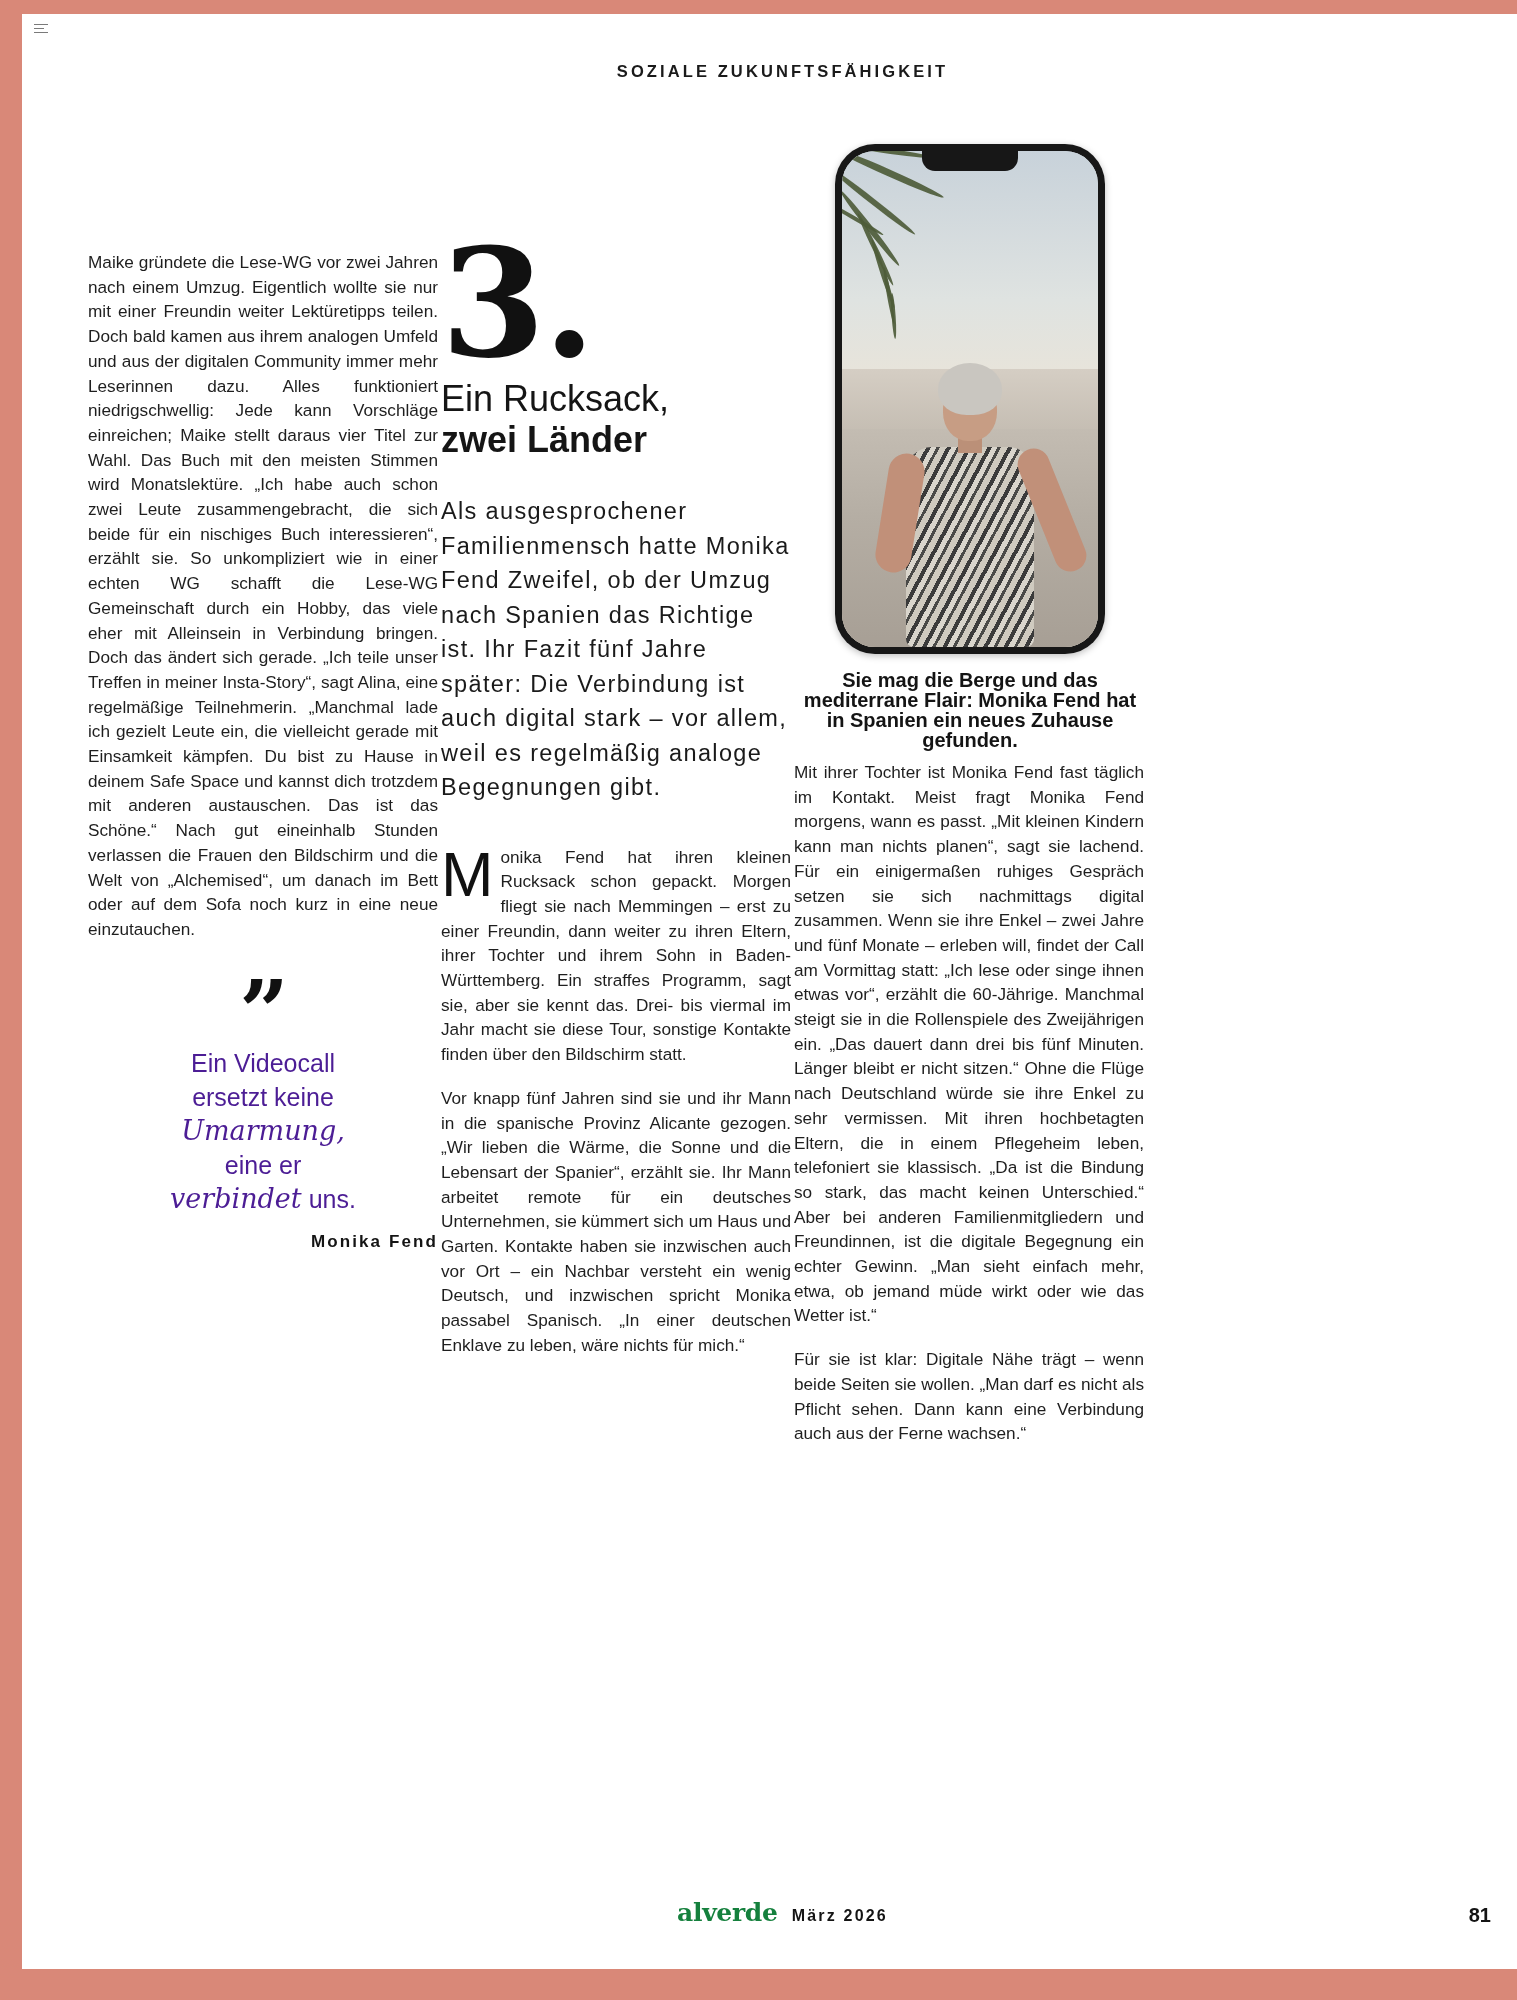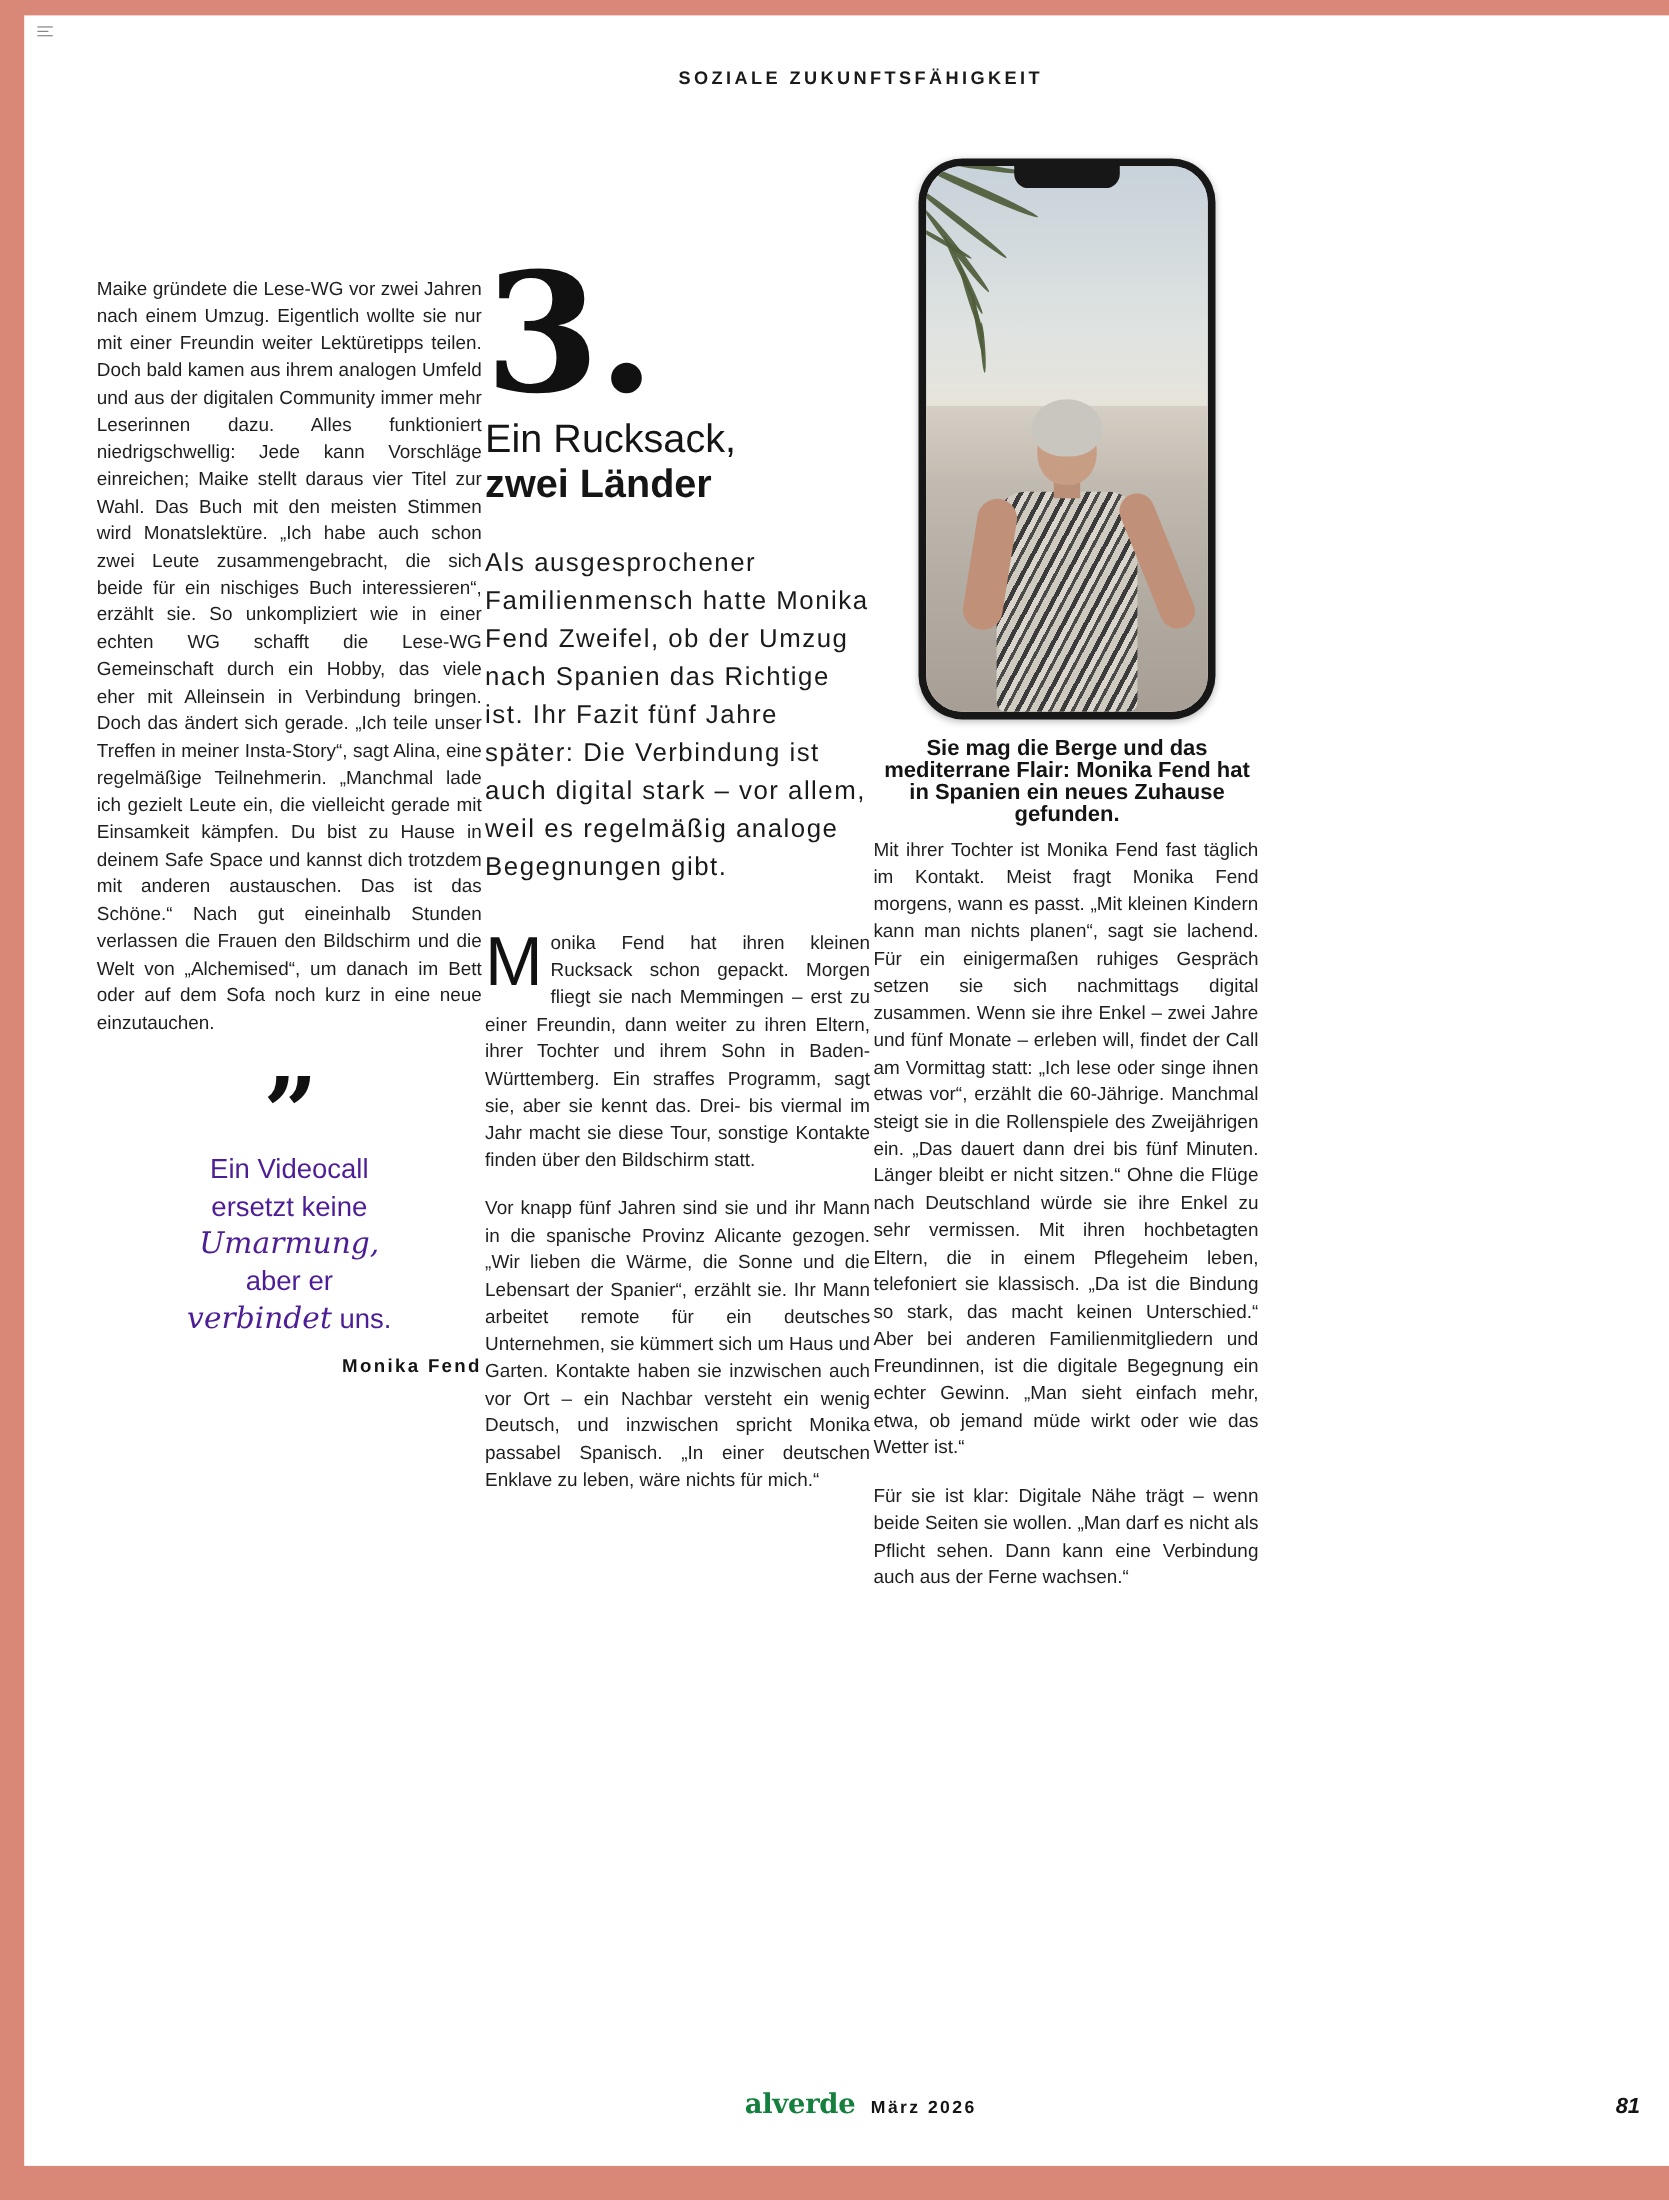--- a/index.html
+++ b/index.html
@@ -219,21 +219,21 @@
     font-weight:700;
     font-size:25px;
     color:#15803d;
     letter-spacing:-0.3px;
   }
   .issue{
     font-size:16px; font-weight:700; letter-spacing:2.2px; color:#141414;
   }
   .pagenum{
     position:absolute; bottom:42px; right:52px;
-    font-size:20px; font-weight:700; color:#141414;font-style:italic;
+    font-size:20px; font-weight:700; color:#141414;
   }
 </style>
 </head>
 <body>
 
 <div class="page">
 
   <div class="corner-mark">
     <i></i>
       <i></i>
@@ -244,21 +244,21 @@
 
   <div class="col col1">
     <p class="body">Maike gründete die Lese-WG vor zwei Jahren nach einem Umzug. Eigentlich wollte sie nur mit einer Freundin weiter Lektüretipps teilen. Doch bald kamen aus ihrem analogen Umfeld und aus der digitalen Community immer mehr Leserinnen dazu. Alles funktioniert niedrigschwellig: Jede kann Vorschläge einreichen; Maike stellt daraus vier Titel zur Wahl. Das Buch mit den meisten Stimmen wird Monatslektüre. „Ich habe auch schon zwei Leute zusammengebracht, die sich beide für ein nischiges Buch interessieren“, erzählt sie. So unkompliziert wie in einer echten WG schafft die Lese-WG Gemeinschaft durch ein Hobby, das viele eher mit Alleinsein in Verbindung bringen. Doch das ändert sich gerade. „Ich teile unser Treffen in meiner Insta-Story“, sagt Alina, eine regelmäßige Teilnehmerin. „Manchmal lade ich gezielt Leute ein, die vielleicht gerade mit Einsamkeit kämpfen. Du bist zu Hause in deinem Safe Space und kannst dich trotzdem mit anderen austauschen. Das ist das Schöne.“ Nach gut eineinhalb Stunden verlassen die Frauen den Bildschirm und die Welt von „Alchemised“, um danach im Bett oder auf dem Sofa noch kurz in eine neue einzutauchen.</p>
 
     <div class="pullquote">
       <span class="qmark">”</span>
       <div class="pq-text">
         <span>Ein Videocall</span><br>
         <span>ersetzt keine</span><br>
         <span class="serifbold">Umarmung,</span><br>
-        <span>aber er</span><br>
+        <span>eine er</span><br>
         <span class="serifbold">verbindet</span>
         <span>uns.</span>
       </div>
       <div class="pq-author">Monika Fend</div>
     </div>
   </div>
 
   <div class="col col2">
     <div class="numeral">3.</div>
     <h2 class="headline">

